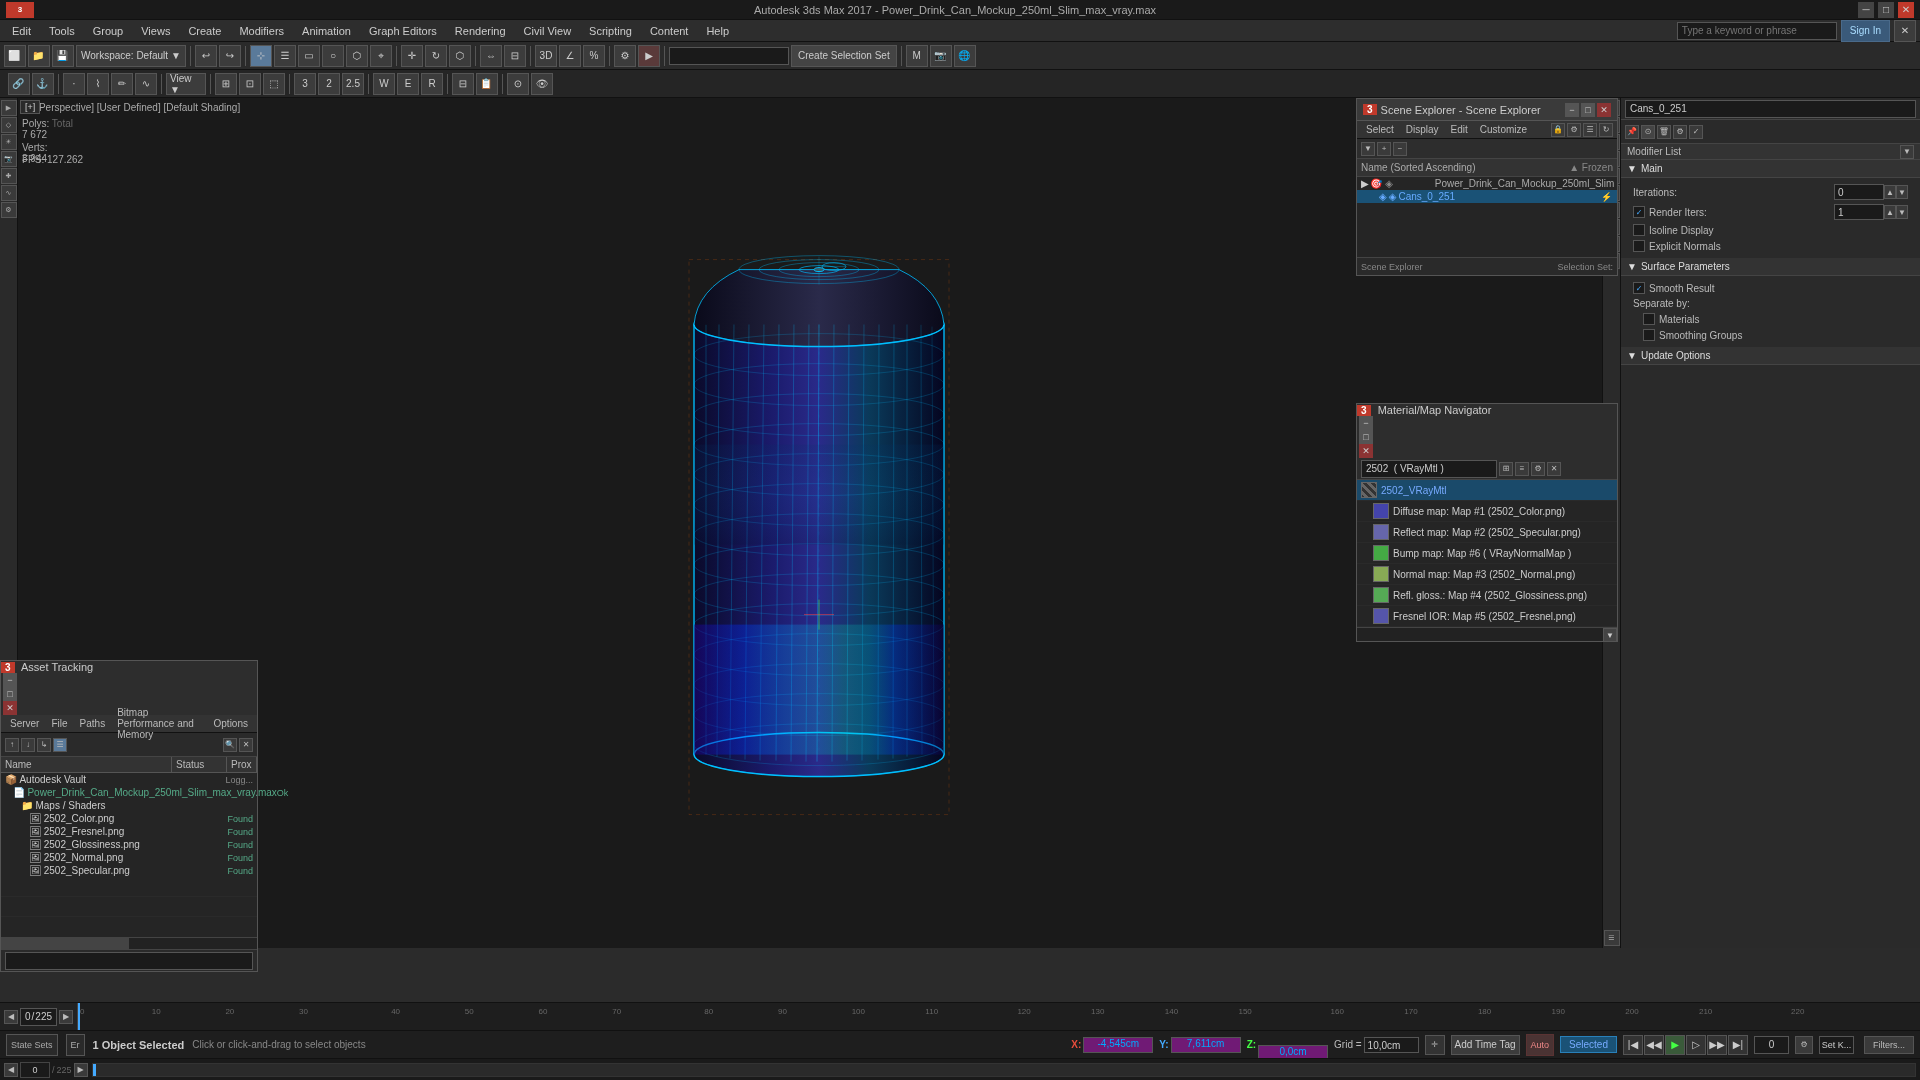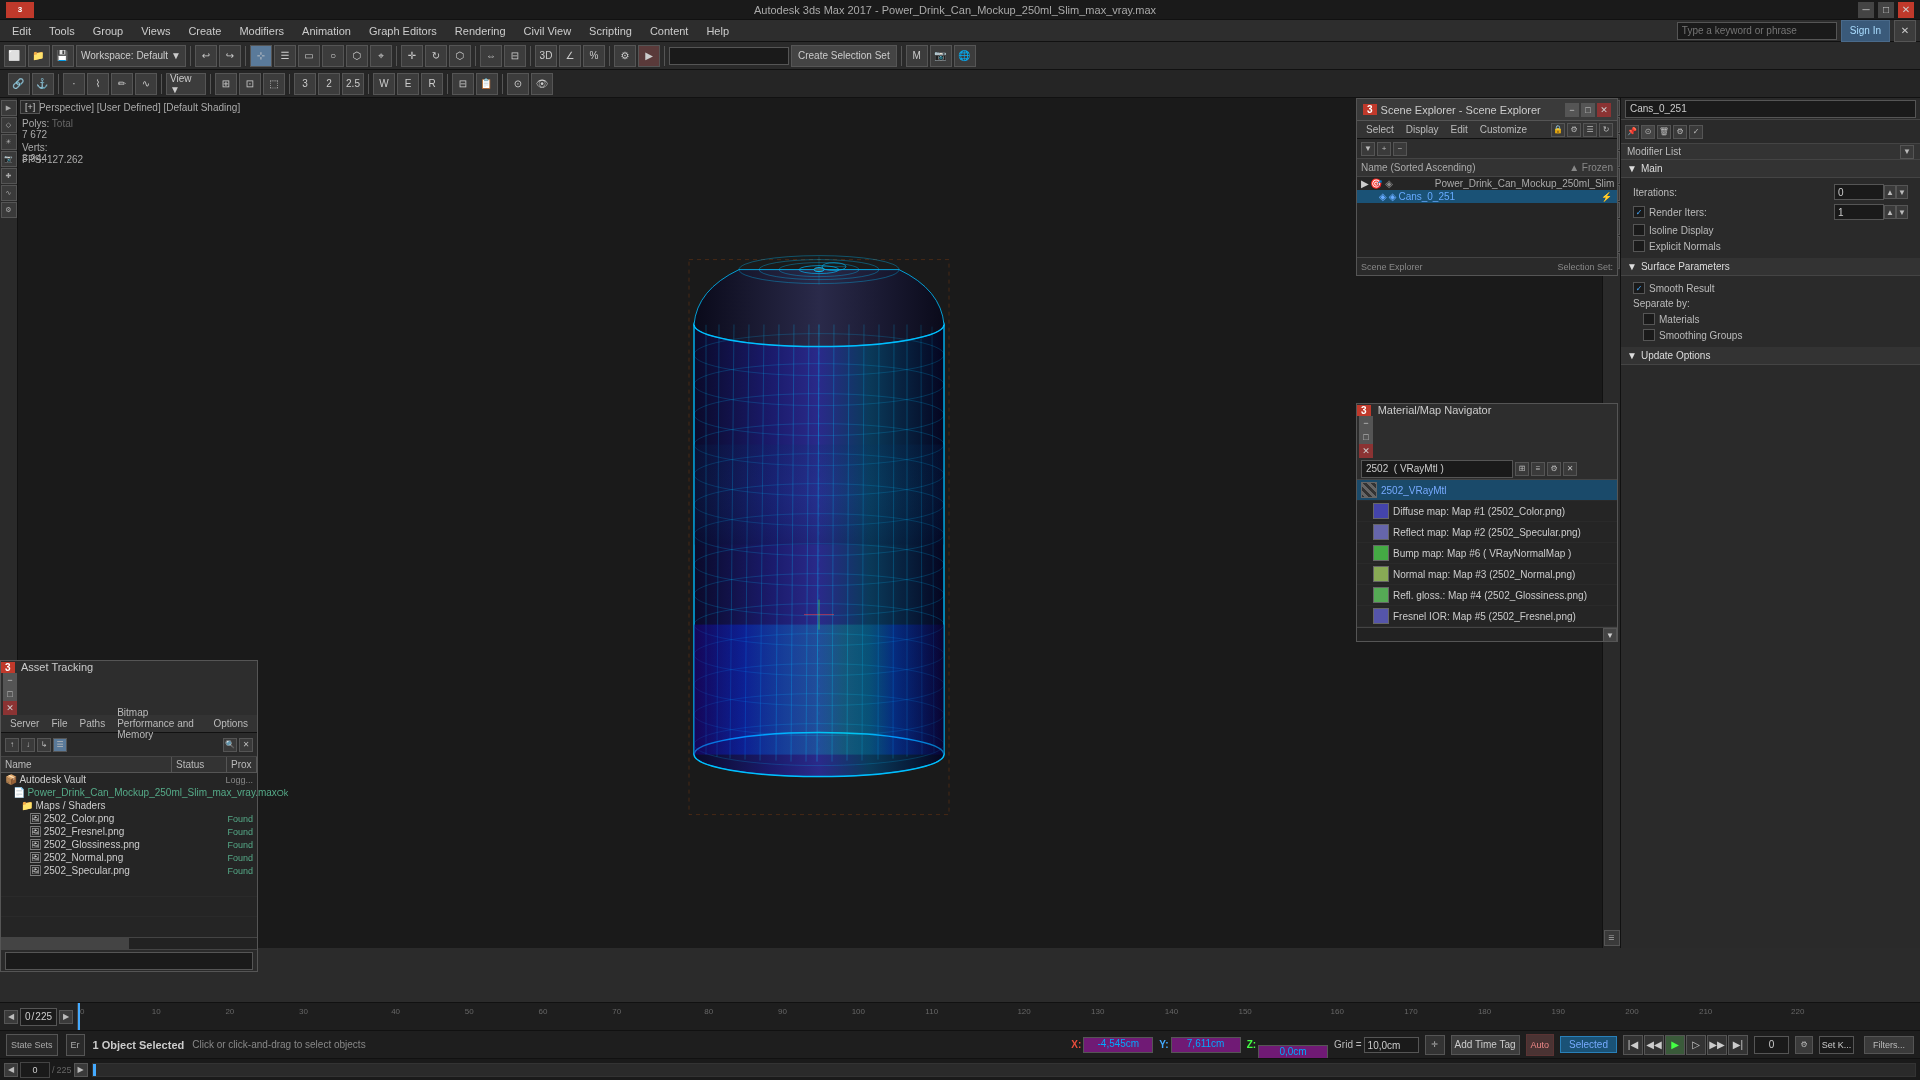--- a/index.html
+++ b/index.html
@@ -434,21 +434,21 @@
   <div id="material-nav" style="top:305px;right:302px;width:262px;">
     <div class="panel-titlebar">
       <span style="background:#c0392b;color:white;padding:0 4px;font-weight:bold;margin-right:4px;font-size:10px;">3</span>
       <span class="panel-title">Material/Map Navigator</span>
       <div class="panel-ctrl">−</div>
       <div class="panel-ctrl">□</div>
       <div class="panel-ctrl close">✕</div>
     </div>
 
     <div style="height:22px;background:#2d2d2d;display:flex;align-items:center;padding:0 4px;gap:2px;border-bottom:1px solid #444;">
-      <input type="text" class="search-box" style="width: 152px; height: 18px;" value="2502  ( VRayMtl )">
+      <input type="text" class="search-box" style="width: 136px; height: 18px;" value="2502  ( VRayMtl )">
       <div class="mini-btn">⊞</div>
       <div class="mini-btn">≡</div>
       <div class="mini-btn">⚙</div>
       <div class="mini-btn">✕</div>
     </div>
 
     <div style="background:#252525;">
       <div class="map-row" style="background:#1a4a6a;">
         <div class="map-icon checker"></div>
         <span style="color:#7af;">2502_VRayMtl</span>

